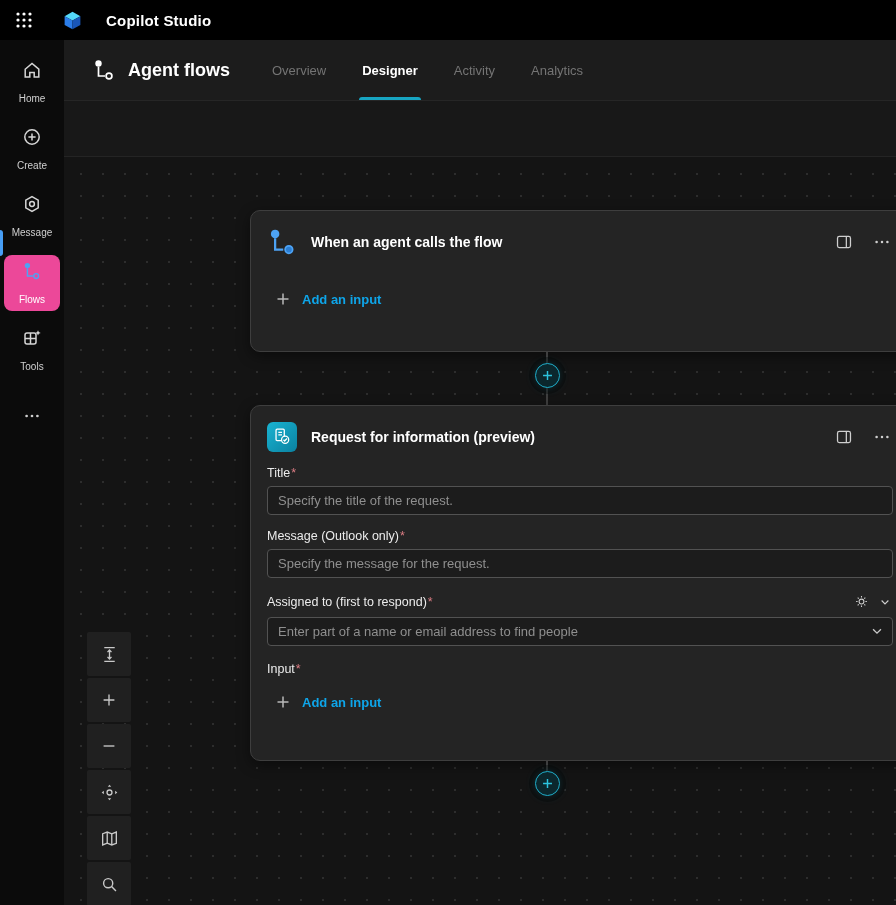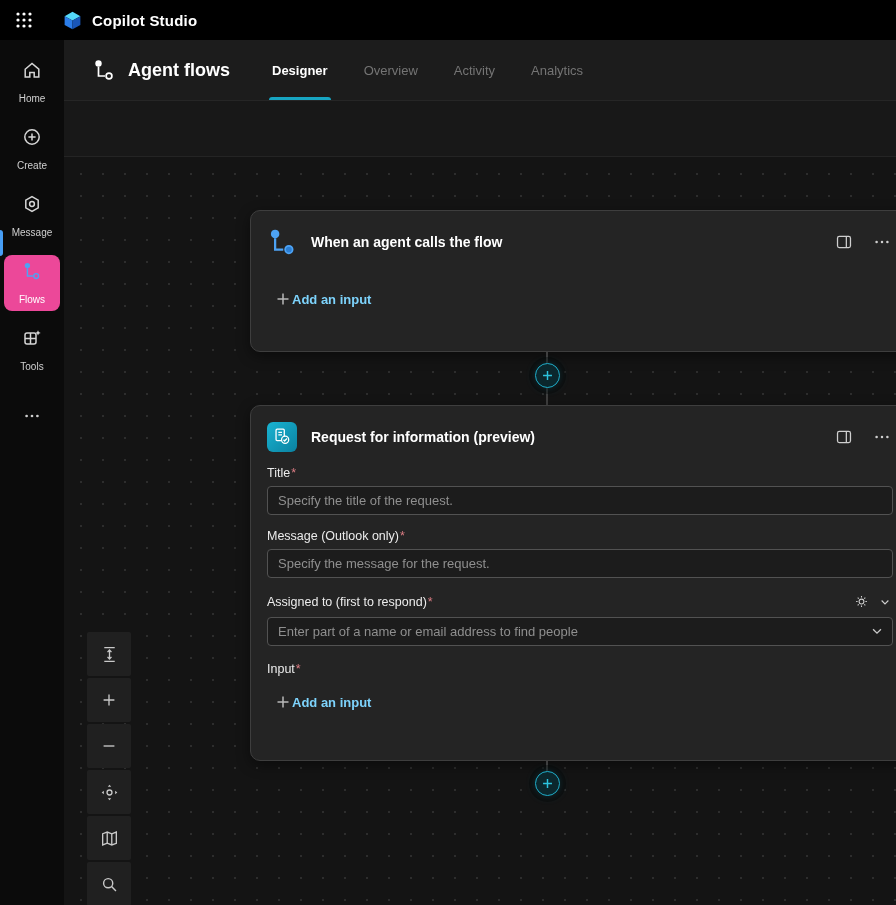--- a/index.html
+++ b/index.html
@@ -12,21 +12,21 @@
   }
   svg { display:block; }
   button { background:none; border:none; color:inherit; font-family:inherit; cursor:pointer; }
 
   
   .topbar {
     position:absolute; top:0; left:0; right:0; height:40px;
     background:#000; display:flex; align-items:center; z-index:30;
   }
   .waffle-btn { width:48px; height:40px; display:flex; align-items:center; justify-content:center; }
-  .brand { display:flex; align-items:center; gap:9px; margin-left:14px; }
+  .brand { display:flex; align-items:center; gap:23px; margin-left:14px; }
   .app-title { font-size:15px; font-weight:700; letter-spacing:.2px; }
 
   
   .sidebar {
     position:absolute; top:40px; left:0; bottom:0; width:64px;
     background:#0b0b0b; display:flex; flex-direction:column; align-items:center;
     padding-top:14px; z-index:20;
   }
   .nav-item {
     width:56px; display:flex; flex-direction:column; align-items:center; gap:13px;
@@ -84,22 +84,22 @@
   .card-icon-tile {
     width:30px; height:30px; border-radius:6px;
     background:linear-gradient(135deg,#19b4d2,#0b81a0);
     display:flex; align-items:center; justify-content:center;
   }
   .card-title { margin-left:14px; font-size:14px; font-weight:700; flex:1; }
   .card-actions { display:flex; align-items:center; gap:16px; color:#cfcfcf; }
   .icon-btn { padding:2px; color:#cfcfcf; display:flex; }
 
   .add-input-btn {
-    display:flex; align-items:center; gap:1px; margin:20px 0 0 24px;
-    font-size:13px; font-weight:600; color:#7dd3fc; padding:4px 6px 4px 0;
+    display:flex; align-items:center; gap:11px; margin:20px 0 0 24px;
+    font-size:13px; font-weight:600; color:#0ea5e9; padding:4px 6px 4px 0;
   }
   .card-trigger .add-input-btn { margin-top:22px; }
   .plus-glyph { width:16px; height:16px; color:#b8b8b8; }
 
   
   .form { padding:0 16px; }
   .label-row { display:flex; align-items:center; justify-content:space-between; margin-top:14px; }
   .field-label { font-size:12.5px; color:#ececec; }
   .req { color:#dd7d84; margin-left:1px; }
   .label-tools { display:flex; align-items:center; gap:6px; color:#c9c9c9; }
@@ -239,22 +239,22 @@
   <span class="ph-icon">
     <svg viewBox="0 0 24 24" width="24" height="24">
       <circle cx="6.5" cy="5.5" r="3.2" fill="currentColor"></circle>
       <path d="M6.5 8.7V18h6.5" stroke="currentColor" stroke-width="1.7" fill="none"></path>
       <circle cx="17" cy="18" r="2.9" fill="none" stroke="currentColor" stroke-width="1.7"></circle>
     </svg>
   </span>
   <h1 class="page-title">Agent flows</h1>
 
   <div class="tabs">
+    <button class="tab">Overview</button>
     <button class="tab active">Designer</button>
-    <button class="tab">Overview</button>
     <button class="tab">Activity</button>
     <button class="tab">Analytics</button>
   </div>
 </div>
 
 <div class="canvas">
   <div class="canvas-band"></div>
 
   <div class="stage">
 

